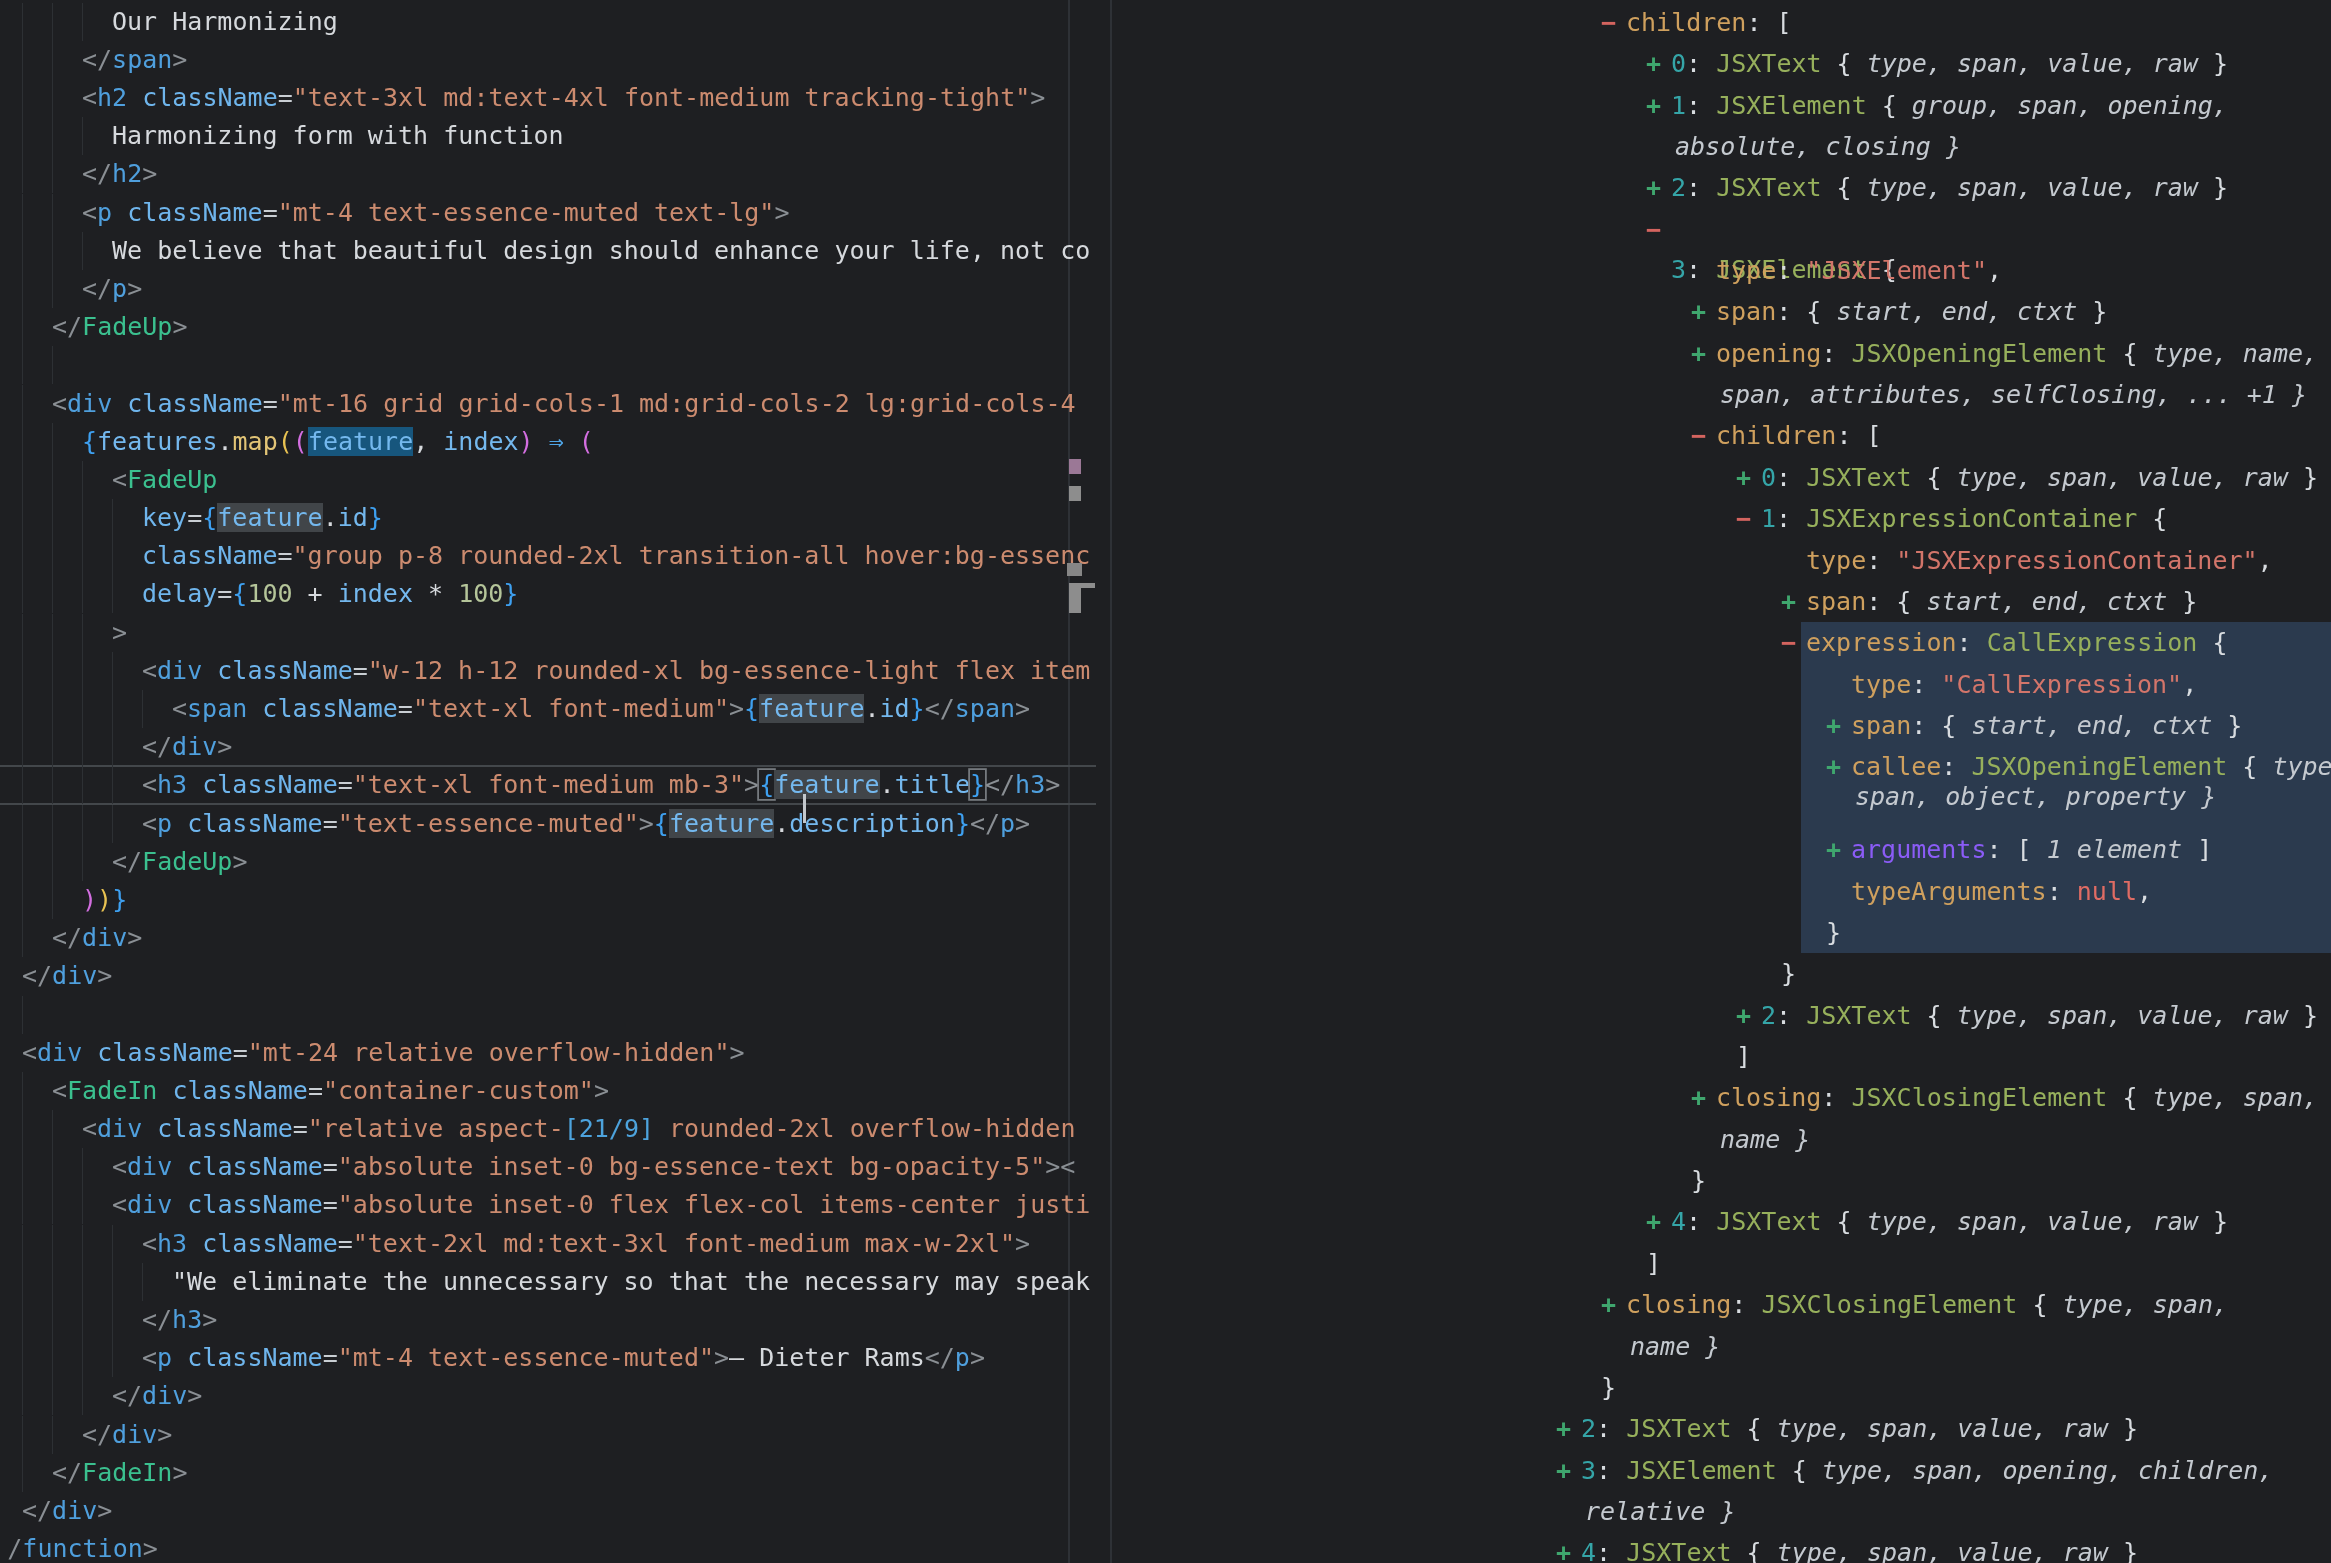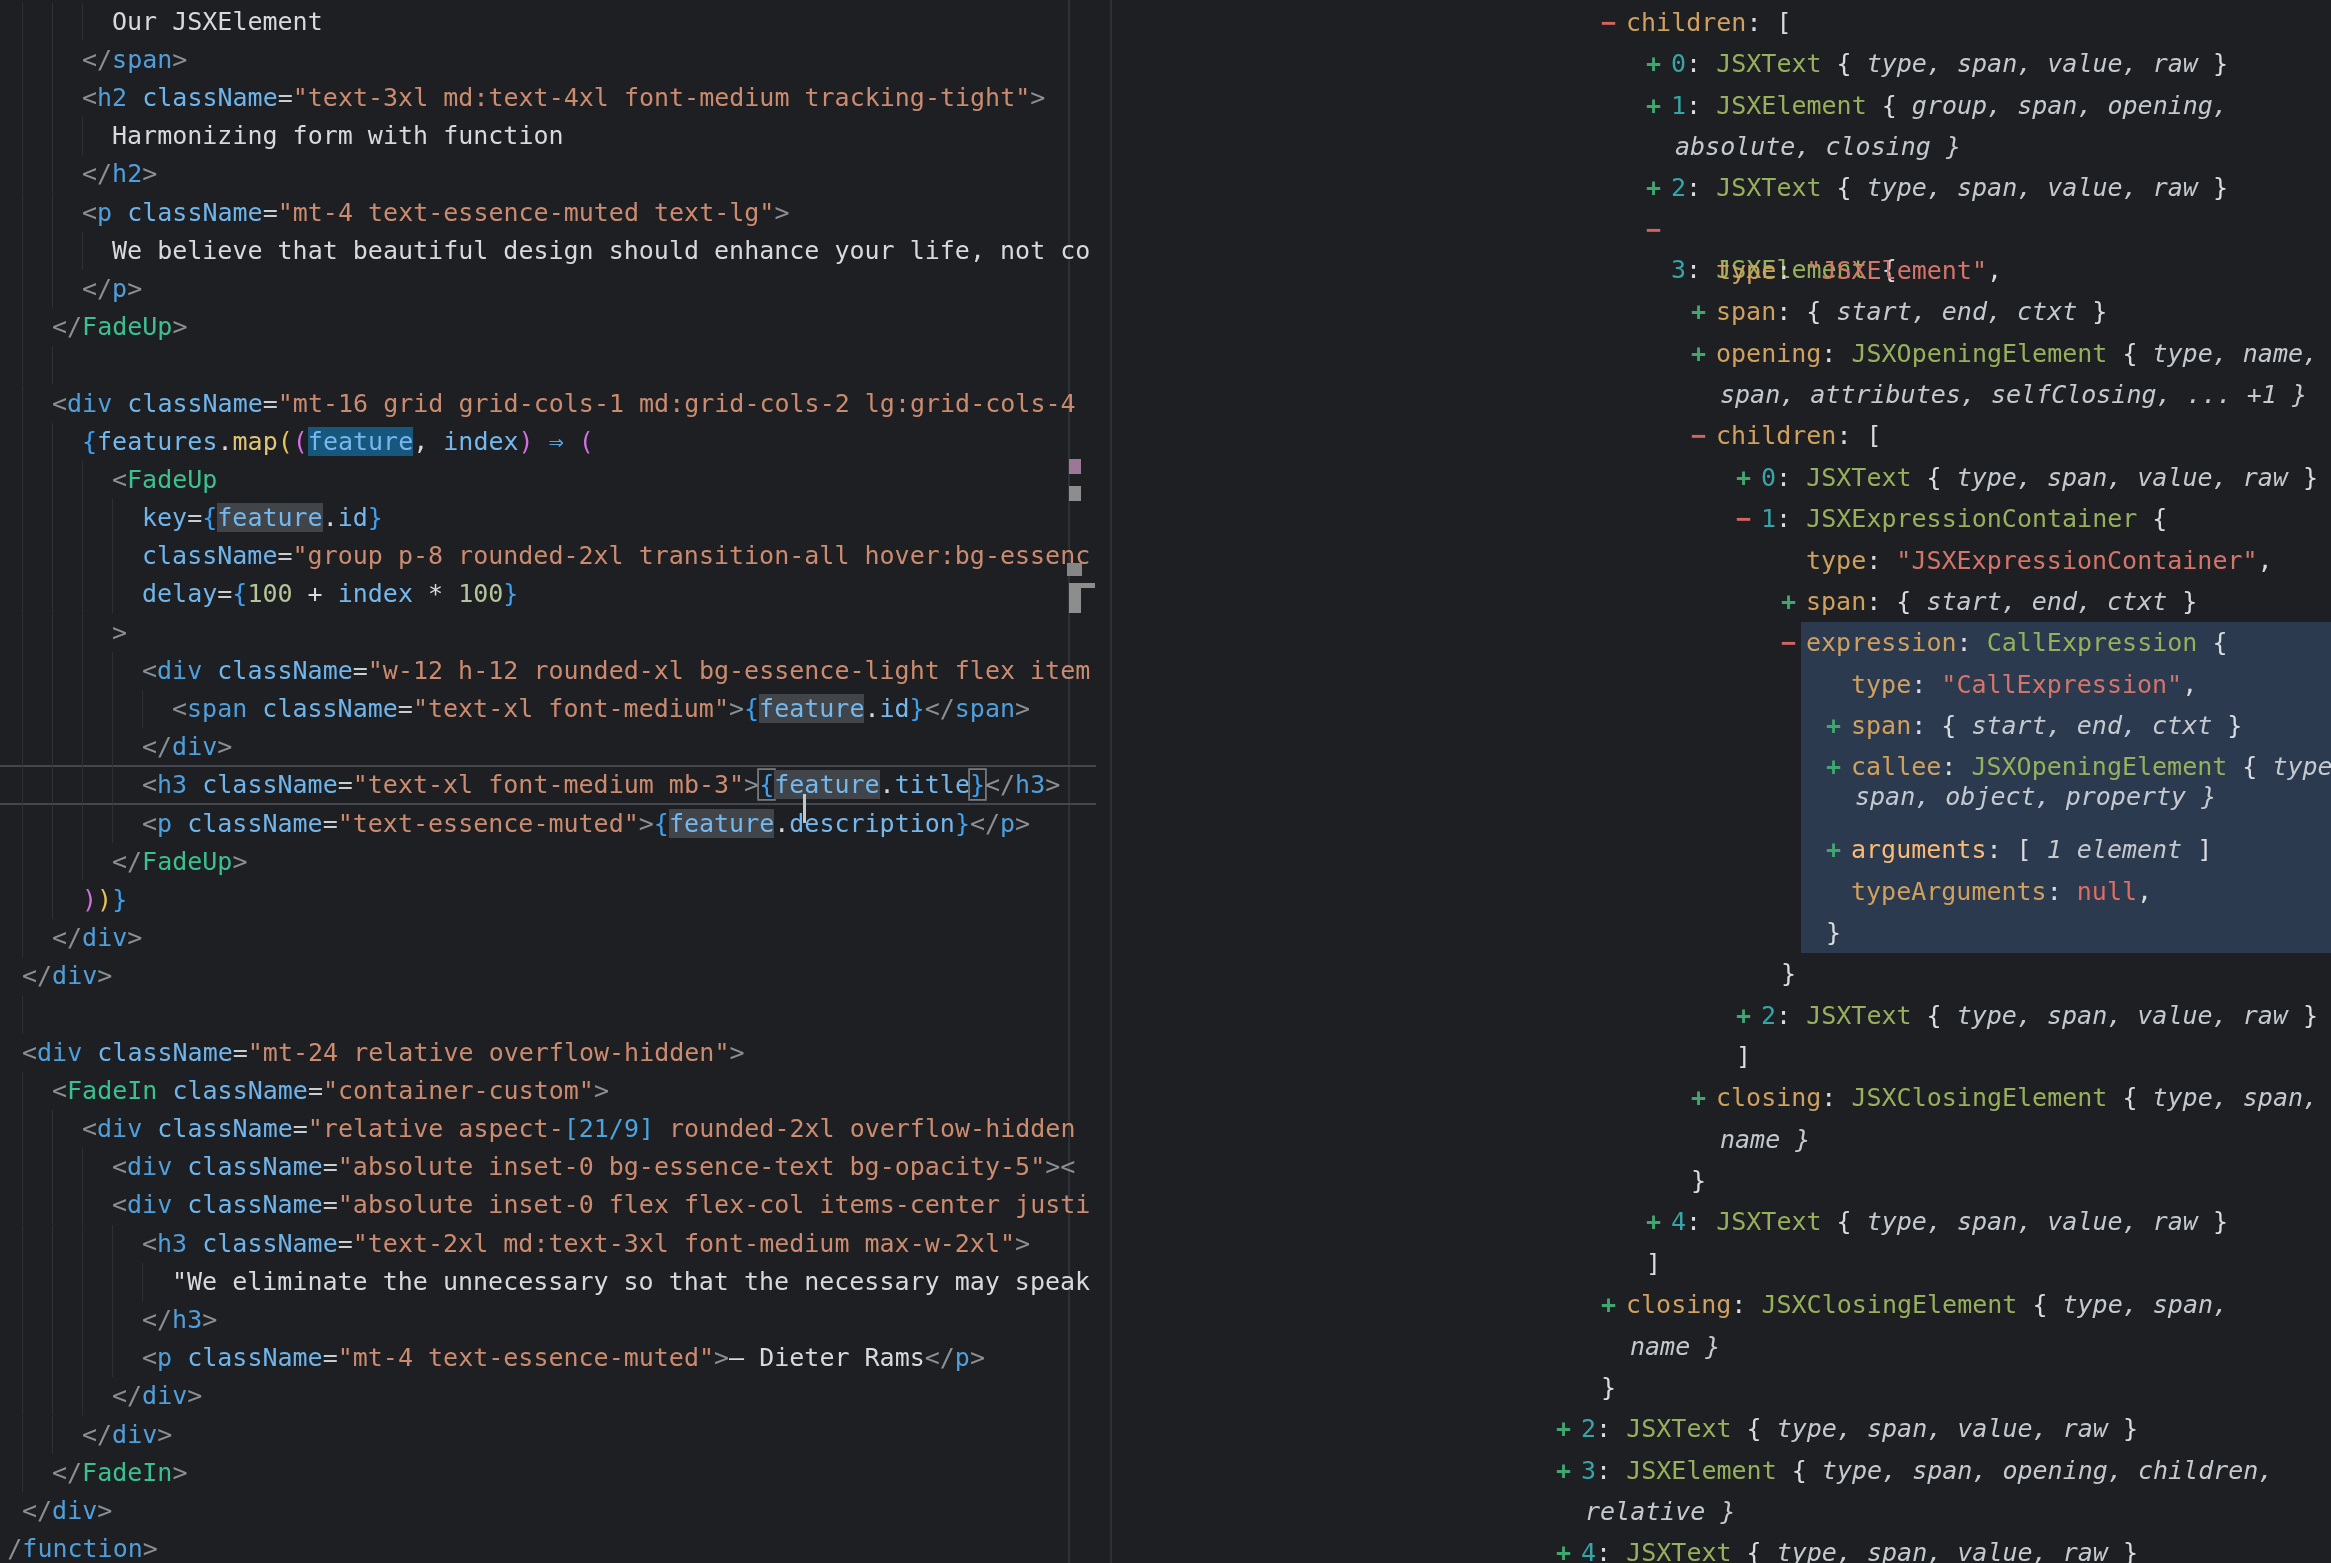--- a/index.html
+++ b/index.html
@@ -21,21 +21,21 @@
   .hlb{background:#17567d}
   .box{box-shadow:0 0 0 1.8px #75797e}
   .cur{display:inline-block;width:0;position:relative}
   .cur::before{content:"";position:absolute;left:-0.9px;top:0.9px;width:2.7px;height:29px;background:#c2c7cc}
   
   .ruler-mark{position:absolute;}
   
   .ast-row{position:absolute;left:0;width:2331px;height:42px;line-height:42px;white-space:pre;color:#d8dce0;}
   .ast-exp{position:absolute;font-weight:bold;}
   .ast-content{position:absolute;white-space:pre;}
-  .rk{color:#cfa05e}.rka{color:#fdba74}.rn{color:#35a5a8}.rt{color:#97b05c}.rs{color:#d3756a}
+  .rk{color:#cfa05e}.rka{color:#8b5cf6}.rn{color:#35a5a8}.rt{color:#97b05c}.rs{color:#d3756a}
   .rnull{color:#e06c64}.rp{color:#d8dce0}.ri{color:#c4c9cf;font-style:italic}
   .rplus{color:#3fa66e}.rminus{color:#d4645f}
   #ast-highlight{position:absolute;background:#2b3a4e;}
 </style>
 </head>
 <body>
 
 <div class="stage">
   <div class="pane-divider" style="left:1068px;"></div>
   <div class="pane-divider" style="left:1110px;"></div>
@@ -142,21 +142,21 @@
         <div class="indent-guide" style="left: 82px; top: 1339px;"></div>
         <div class="indent-guide" style="left: 112px; top: 1339px;"></div>
         <div class="indent-guide" style="left: 22px; top: 1377px;"></div>
         <div class="indent-guide" style="left: 52px; top: 1377px;"></div>
         <div class="indent-guide" style="left: 82px; top: 1377px;"></div>
         <div class="indent-guide" style="left: 22px; top: 1416px;"></div>
         <div class="indent-guide" style="left: 52px; top: 1416px;"></div>
         <div class="indent-guide" style="left: 22px; top: 1454px;"></div>
       </div>
     <div id="code-lines">
-        <div class="code-line" style="top: 2.7px; left: 112px;"><span class="w">Our JSXElement</span></div>
+        <div class="code-line" style="top: 2.7px; left: 112px;"><span class="w">Our Harmonizing</span></div>
         <div class="code-line" style="top: 41px; left: 82px;"><span class="g">&lt;/</span><span class="t">span</span><span class="g">&gt;</span></div>
         <div class="code-line" style="top: 79px; left: 82px;"><span class="g">&lt;</span><span class="t">h2</span><span class="w"> </span><span class="a">className</span><span class="eq">=</span><span class="s">"text-3xl md:text-4xl font-medium tracking-tight"</span><span class="g">&gt;</span></div>
         <div class="code-line" style="top: 117px; left: 112px;"><span class="w">Harmonizing form with function</span></div>
         <div class="code-line" style="top: 155px; left: 82px;"><span class="g">&lt;/</span><span class="t">h2</span><span class="g">&gt;</span></div>
         <div class="code-line" style="top: 194px; left: 82px;"><span class="g">&lt;</span><span class="t">p</span><span class="w"> </span><span class="a">className</span><span class="eq">=</span><span class="s">"mt-4 text-essence-muted text-lg"</span><span class="g">&gt;</span></div>
         <div class="code-line" style="top: 232px; left: 112px;"><span class="w">We believe that beautiful design should enhance your life, not co</span></div>
         <div class="code-line" style="top: 270px; left: 82px;"><span class="g">&lt;/</span><span class="t">p</span><span class="g">&gt;</span></div>
         <div class="code-line" style="top: 308px; left: 52px;"><span class="g">&lt;/</span><span class="c">FadeUp</span><span class="g">&gt;</span></div>
         <div class="code-line" style="top: 346px; left: 82px;"></div>
         <div class="code-line" style="top: 385px; left: 52px;"><span class="g">&lt;</span><span class="t">div</span><span class="w"> </span><span class="a">className</span><span class="eq">=</span><span class="s">"mt-16 grid grid-cols-1 md:grid-cols-2 lg:grid-cols-4</span></div>

